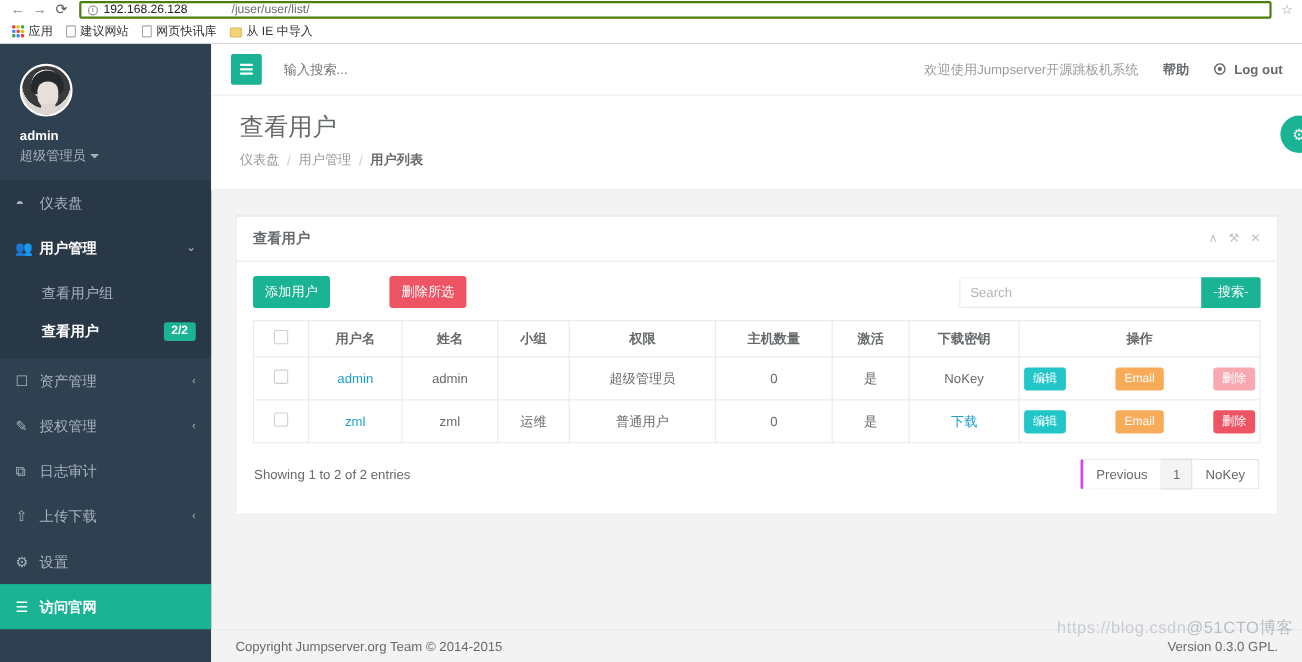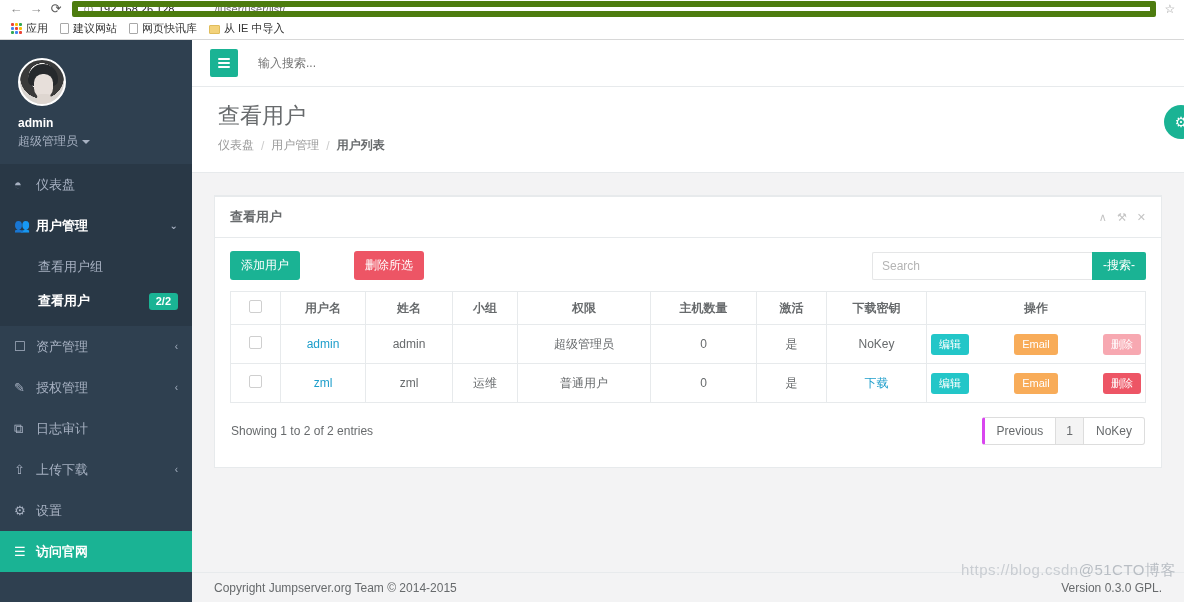--- a/index.html
+++ b/index.html
@@ -17,21 +17,21 @@
     height: 18px; display: flex; align-items: center;
     padding: 0 6px; background: #fff;
   }
   .nav-btn {
     width: 20px; text-align: center; color: #8b8b8b;
     font-size: 13px; line-height: 18px; cursor: default;
   }
   .nav-btn.active { color: #5a5a5a; }
   #omnibox {
     flex: 1; height: 16px; margin-left: 6px; margin-right: 6px;
-    border: 6px solid #4d7c0f; border-radius: 2px;
+    border: 2px solid #4d7c0f; border-radius: 2px;
     background: #fff; display: flex; align-items: center;
     padding: 0 6px; font-size: 11px; color: #222;
     overflow: hidden; white-space: nowrap;
   }
   .info-glyph {
     display: inline-block; width: 9px; height: 9px;
     border: 1px solid #8a8a8a; border-radius: 50%;
     color: #6a6a6a; font-size: 7px; line-height: 8px;
     text-align: center; margin-right: 5px; flex: none;
   }
@@ -381,20 +381,28 @@
 
     <div id="topnav">
       <button id="hamburger">
         <span class="bars">
             <span></span>
             <span></span>
             <span></span>
           </span>
       </button>
       <input id="topnav-search" value="" placeholder="输入搜索..." style="">
+      <div id="topnav-right">
+        <span class="topnav-text">欢迎使用Jumpserver开源跳板机系统</span>
+        <span class="topnav-link">帮助</span>
+        <span class="topnav-link" id="logout-link">
+          <span>⦿</span>
+          <span>Log out</span>
+        </span>
+      </div>
     </div>
 
     <div id="page-header">
       <h1 id="page-title">查看用户</h1>
       <div id="breadcrumb">
         <span class="crumb plain">仪表盘</span>
         <span class="sep">/</span>
         <span class="crumb plain">用户管理</span>
         <span class="sep">/</span>
         <span class="crumb current">用户列表</span>

